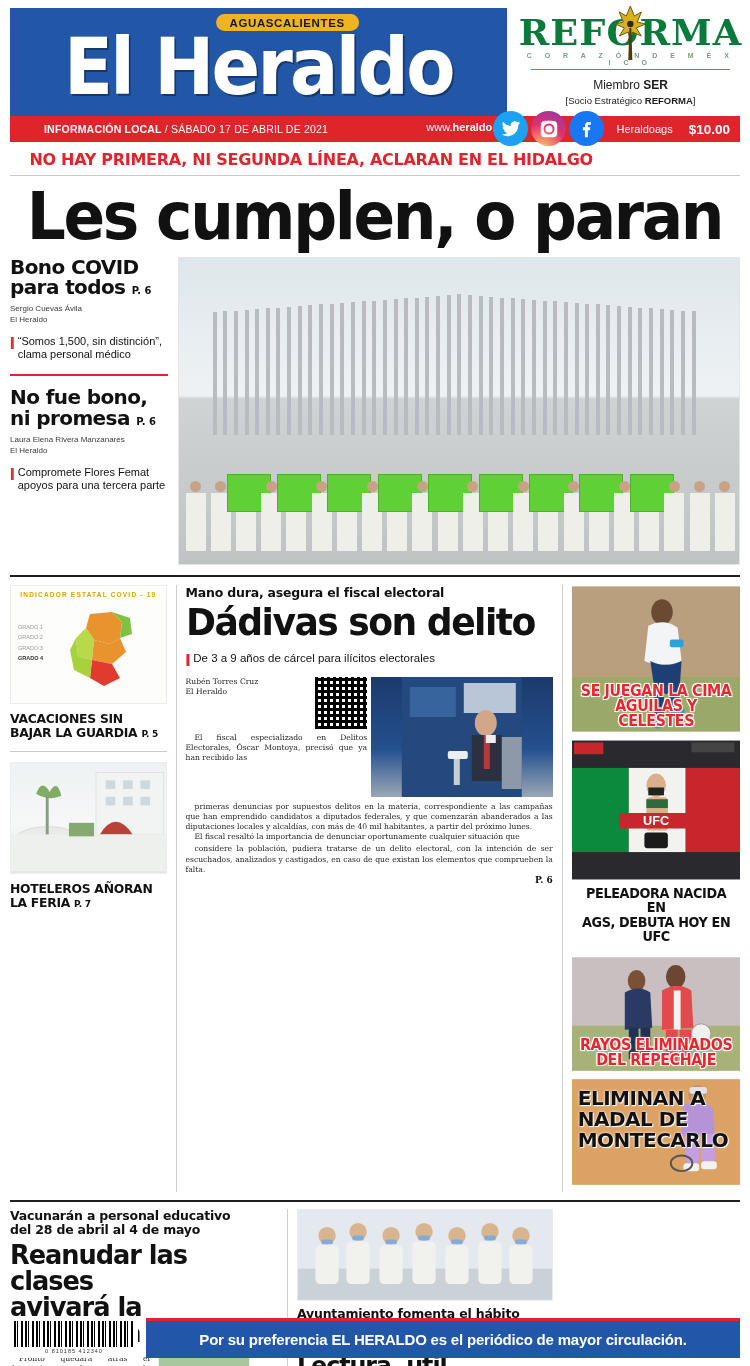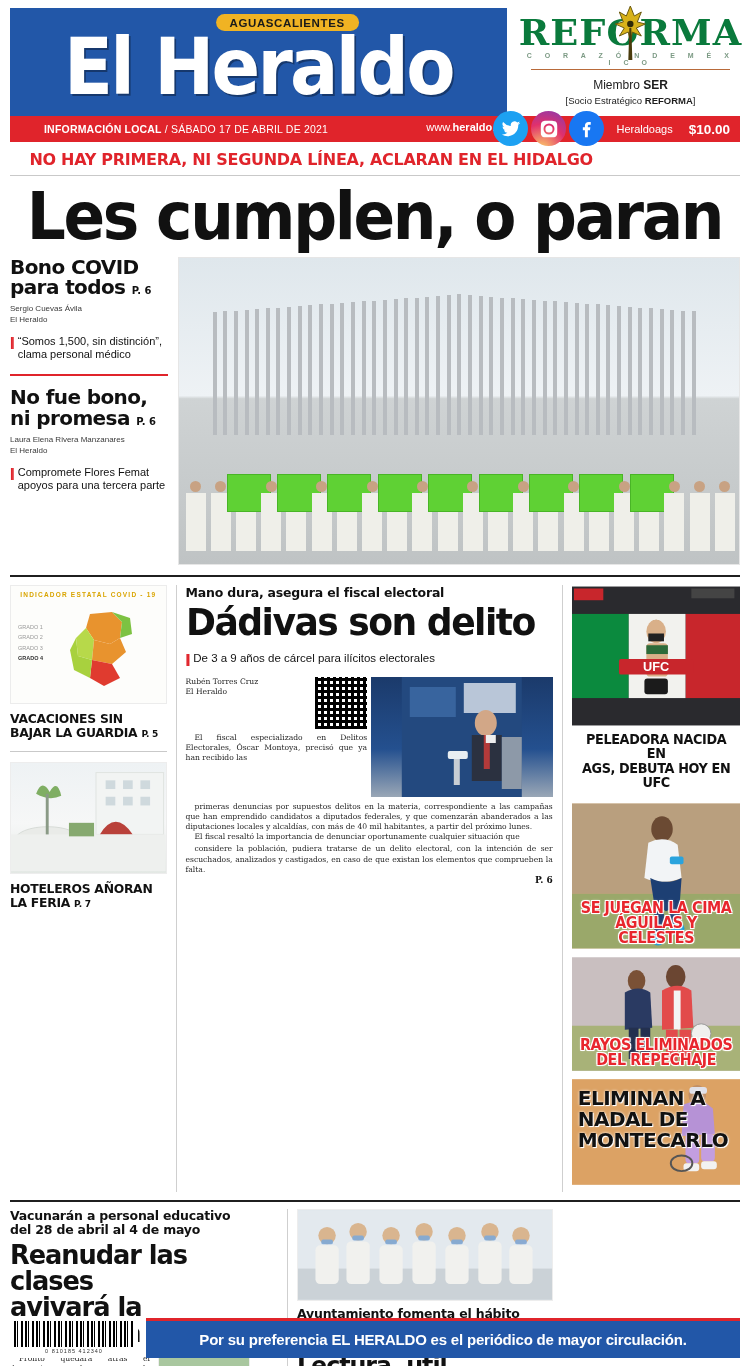--- a/index.html
+++ b/index.html
@@ -606,20 +606,42 @@
       </div>
       <div class="btext" style="margin-top:2px;">
         <p>considere la población, pudiera tratarse de un delito electoral, con la intención de ser escuchados, analizados y castigados, en caso de que existan los elementos que comprueben la falta.</p>
       </div>
       <div class="pageref">P. 6</div>
     </div>
 
     <div class="col-right">
 
       <div class="sportcard">
+        <div class="sp-img" style="height:148px;">
+          <svg viewBox="0 0 172 148" width="100%" height="100%">
+            <rect width="172" height="148" fill="#c8a878"></rect>
+            <rect y="92" width="172" height="56" fill="#9aa86a"></rect>
+            <rect y="0" width="172" height="92" fill="#b99f7e"></rect>
+            <ellipse cx="92" cy="26" rx="11" ry="13" fill="#6b4a33"></ellipse>
+            <path d="M78 40 q16 -8 30 2 l4 34 q-20 8 -38 0 z" fill="#f2f4f6"></path>
+            <path d="M80 76 q16 8 32 0 l-2 28 -14 6 -12 -8 z" fill="#1d3f73"></path>
+            <rect x="84" y="104" width="10" height="30" rx="4" fill="#1d3f73"></rect>
+            <rect x="100" y="100" width="10" height="26" rx="4" fill="#1d3f73"></rect>
+            <circle cx="88" cy="138" r="7" fill="#1b9ad6"></circle>
+            <circle cx="108" cy="128" r="7" fill="#1b9ad6"></circle>
+            <rect x="100" y="54" width="14" height="8" rx="2" fill="#2aa3dd"></rect>
+          </svg>
+          <div class="sp-over">
+            <span>SE JUEGAN LA CIMA</span><br>
+            <span>ÁGUILAS Y CELESTES</span>
+          </div>
+        </div>
+      </div>
+
+      <div class="sportcard">
         <div class="sp-img" style="height:142px;">
           <svg viewBox="0 0 172 142" width="100%" height="100%">
             <rect width="172" height="142" fill="#2a2a2e"></rect>
             <rect x="0" y="28" width="58" height="86" fill="#0b8a3e"></rect>
             <rect x="116" y="28" width="56" height="86" fill="#c8262c"></rect>
             <rect x="58" y="28" width="58" height="86" fill="#f2f2ee"></rect>
             <circle cx="86" cy="40" r="6" fill="#8a6b3f"></circle>
             <ellipse cx="86" cy="46" rx="10" ry="12" fill="#d9b089"></ellipse>
             <rect x="78" y="48" width="16" height="8" fill="#222"></rect>
             <rect x="76" y="58" width="22" height="34" rx="4" fill="#d9b089"></rect>
@@ -627,42 +649,20 @@
             <rect x="74" y="94" width="24" height="16" rx="3" fill="#1b1b1b"></rect>
             <rect x="48" y="74" width="76" height="16" rx="2" fill="#c8262c"></rect>
             <text x="86" y="86" font-size="13" font-family="sans-serif" font-weight="bold" fill="#fff" text-anchor="middle">UFC</text>
             <rect x="2" y="2" width="30" height="12" fill="#c8262c"></rect>
             <rect x="122" y="2" width="44" height="10" fill="#444"></rect>
           </svg>
         </div>
         <div class="sp-cap">
           <span>PELEADORA NACIDA EN</span><br>
           <span>AGS, DEBUTA HOY EN UFC</span>
-        </div>
-      </div>
-
-      <div class="sportcard">
-        <div class="sp-img" style="height:148px;">
-          <svg viewBox="0 0 172 148" width="100%" height="100%">
-            <rect width="172" height="148" fill="#c8a878"></rect>
-            <rect y="92" width="172" height="56" fill="#9aa86a"></rect>
-            <rect y="0" width="172" height="92" fill="#b99f7e"></rect>
-            <ellipse cx="92" cy="26" rx="11" ry="13" fill="#6b4a33"></ellipse>
-            <path d="M78 40 q16 -8 30 2 l4 34 q-20 8 -38 0 z" fill="#f2f4f6"></path>
-            <path d="M80 76 q16 8 32 0 l-2 28 -14 6 -12 -8 z" fill="#1d3f73"></path>
-            <rect x="84" y="104" width="10" height="30" rx="4" fill="#1d3f73"></rect>
-            <rect x="100" y="100" width="10" height="26" rx="4" fill="#1d3f73"></rect>
-            <circle cx="88" cy="138" r="7" fill="#1b9ad6"></circle>
-            <circle cx="108" cy="128" r="7" fill="#1b9ad6"></circle>
-            <rect x="100" y="54" width="14" height="8" rx="2" fill="#2aa3dd"></rect>
-          </svg>
-          <div class="sp-over">
-            <span>SE JUEGAN LA CIMA</span><br>
-            <span>ÁGUILAS Y CELESTES</span>
-          </div>
         </div>
       </div>
 
       <div class="sportcard">
         <div class="sp-img" style="height:116px;">
           <svg viewBox="0 0 172 116" width="100%" height="100%">
             <rect width="172" height="116" fill="#c9bfc0"></rect>
             <rect y="70" width="172" height="46" fill="#a8b278"></rect>
             <ellipse cx="66" cy="24" rx="9" ry="11" fill="#7a5136"></ellipse>
             <path d="M54 36 q14 -8 26 0 l2 36 -28 2z" fill="#2a3a62"></path>

